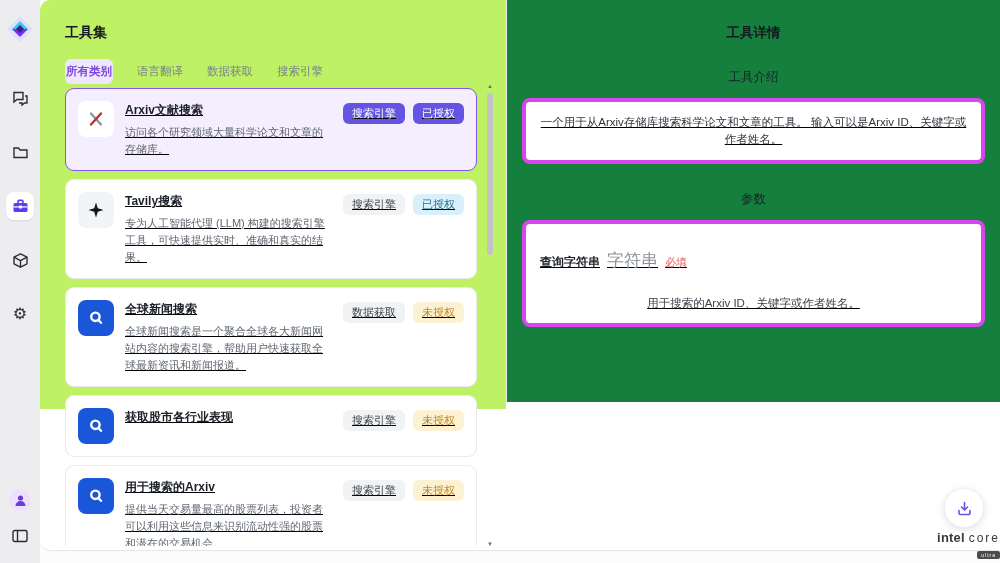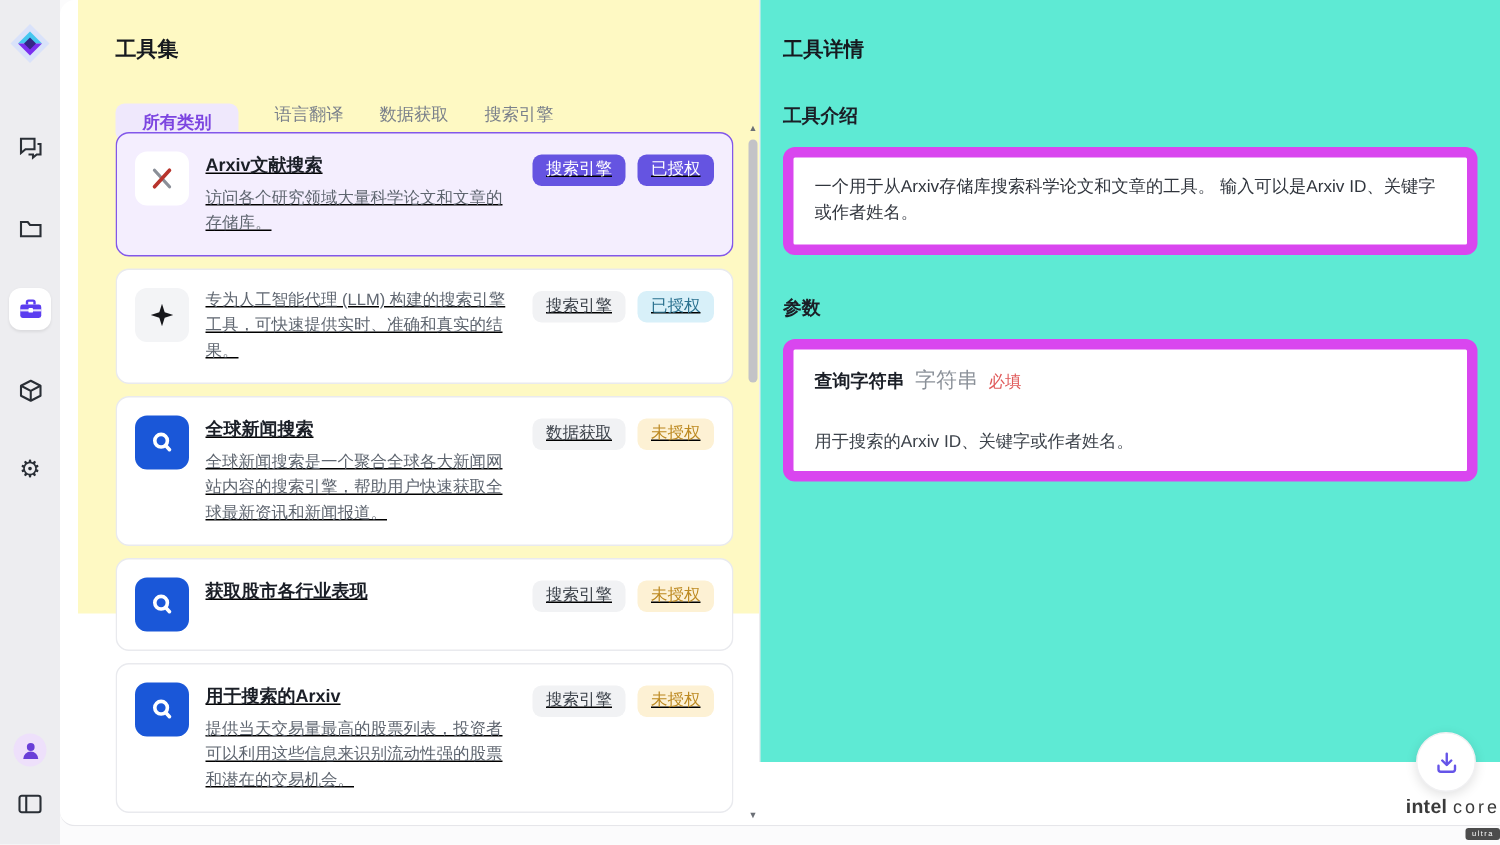--- a/index.html
+++ b/index.html
@@ -14,25 +14,25 @@
   .rail-item { width:28px; height:28px; border-radius:8px; display:flex; align-items:center; justify-content:center; cursor:pointer; }
   .rail-item.active { background:#ffffff; box-shadow:0 1px 2px rgba(0,0,0,.08); }
   .rail-bottom { margin-top:auto; display:flex; flex-direction:column; align-items:center; gap:14px; padding-bottom:16px; }
   .avatar { width:22px; height:22px; border-radius:50%; background:#eee0fb; display:flex; align-items:center; justify-content:center; cursor:pointer; }
 
   
   .app { position:absolute; left:40px; top:0; right:0; height:551px; background:#ffffff;
          border-radius:10px 0 0 10px; overflow:hidden; border-bottom:1px solid #e6e6ea; }
 
   
-  .list-panel { position:absolute; left:12px; top:0; width:466px; height:409px; background:#fef9c3; }
+  .list-panel { position:absolute; left:0; top:0; width:466px; height:409px; background:#bef264; }
   .list-title { position:absolute; left:25px; top:24px; font-size:14px; font-weight:bold; color:#16191f; }
   .tabs { position:absolute; left:25px; top:59px; display:flex; align-items:center; gap:24px; }
   .tab { font-size:11.5px; color:#7b818b; cursor:pointer; padding:5px 0; white-space:nowrap; }
-  .tab.active { background:#efe8fc; color:#7c45e0; padding:5px 18px; border-radius:6px; font-weight:bold;margin-top:10px; }
+  .tab.active { background:#efe8fc; color:#7c45e0; padding:5px 1px; border-radius:6px; font-weight:bold; }
 
   .tool-scroll { position:absolute; left:25px; top:88px; width:412px; height:458px; overflow:hidden;text-decoration:underline; }
   .tool-card { display:flex; gap:11px; background:#fff; border:1px solid #e9eaee; border-radius:9px;
                padding:12px; margin-bottom:8px; cursor:pointer; }
   .tool-card.selected { border:1.5px solid #8257ea; background:#f4eefe; }
   .tool-tile { flex:0 0 36px; width:36px; height:36px; border-radius:8px; background:#f3f4f6;
                display:flex; align-items:center; justify-content:center; }
   .tool-card.selected .tool-tile { background:#ffffff; }
   .tile-blue { background:#1a57d8 !important; }
   .tool-body { flex:1 1 auto; min-width:0; max-width:248px; }
@@ -44,29 +44,29 @@
   .badge.grey   { background:#f1f2f4; color:#3d434b; }
   .badge.cyan   { background:#d8f0f9; color:#2b7290; }
   .badge.amber  { background:#fdf1d4; color:#bd8a22; }
 
   
   .sbar { position:absolute; right:12px; top:82px; width:8px; height:466px; }
   .sbar .arrow { position:absolute; left:0; width:8px; font-size:6px; color:#6b6f76; text-align:center; line-height:8px; cursor:pointer; }
   .sbar .thumb { position:absolute; left:1px; top:11px; width:6px; height:162px; background:#c3c3c7; border-radius:3px; cursor:pointer; }
 
   
-  .detail-panel { position:absolute; left:466px; top:0; right:0; height:508px; background:#5eead4; border-left:1px solid #ececf0; }
+  .detail-panel { position:absolute; left:466px; top:0; right:0; height:402px; background:#15803d; border-left:1px solid #ececf0;text-align:center; }
   .detail-inner { padding:24px 15px 0 15px; }
   .detail-title { font-size:13.5px; font-weight:bold; color:#16191f; }
-  .section-head { font-size:12.5px; font-weight:bold; color:#1b1f27; margin-top:27px; }
-  .detail-card { background:#ffffff; border:7px solid #d946ef; border-radius:8px; padding:12px 14px; margin-top:12px; }
+  .section-head { font-size:12.5px; font-weight:normal; color:#1b1f27; margin-top:27px; }
+  .detail-card { background:#ffffff; border:4px solid #d946ef; border-radius:8px; padding:12px 14px; margin-top:12px;text-decoration:underline; }
   .intro-text { font-size:11.5px; color:#30353d; line-height:17px; }
   .param-row { display:flex; align-items:baseline; gap:7px; }
   .param-name { font-size:12px; font-weight:bold; color:#1b1f27; }
-  .param-type { font-size:14px; color:#8b9199; }
+  .param-type { font-size:17px; color:#8b9199;margin-top:13px; }
   .param-req  { font-size:11px; color:#e05a5a; }
   .param-desc { font-size:11.5px; color:#3c424a; margin-top:24px; }
 
   
   .dl-btn { position:absolute; left:944px; top:488px; width:40px; height:40px; border-radius:50%;
             background:#ffffff; box-shadow:0 2px 8px rgba(0,0,0,.12); border:1px solid #f0f0f2;
             display:flex; align-items:center; justify-content:center; cursor:pointer; z-index:6; }
   .intel { position:absolute; left:922px; top:530px; width:78px; text-align:right; z-index:6;
            color:#3a3a3a; font-size:13px; letter-spacing:.2px; }
   .intel .core { font-size:12px; letter-spacing:2px; }
@@ -179,20 +179,21 @@
         </div>
       </div>
 
       <div class="tool-card">
         <div class="tool-tile">
           <svg width="18" height="18" viewBox="0 0 18 18" fill="#15161a">
             <path d="M9 1.5 L10.8 7.2 16.5 9 10.8 10.8 9 16.5 7.2 10.8 1.5 9 7.2 7.2 z"></path>
           </svg>
         </div>
         <div class="tool-body">
+          <div class="tool-name">Tavily搜索</div>
           <div class="tool-desc">专为人工智能代理 (LLM) 构建的搜索引擎工具，可快速提供实时、准确和真实的结果。</div>
         </div>
         <div class="tool-badges">
           <span class="badge grey">搜索引擎</span>
           <span class="badge cyan">已授权</span>
         </div>
       </div>
 
       <div class="tool-card">
         <div class="tool-tile tile-blue">

